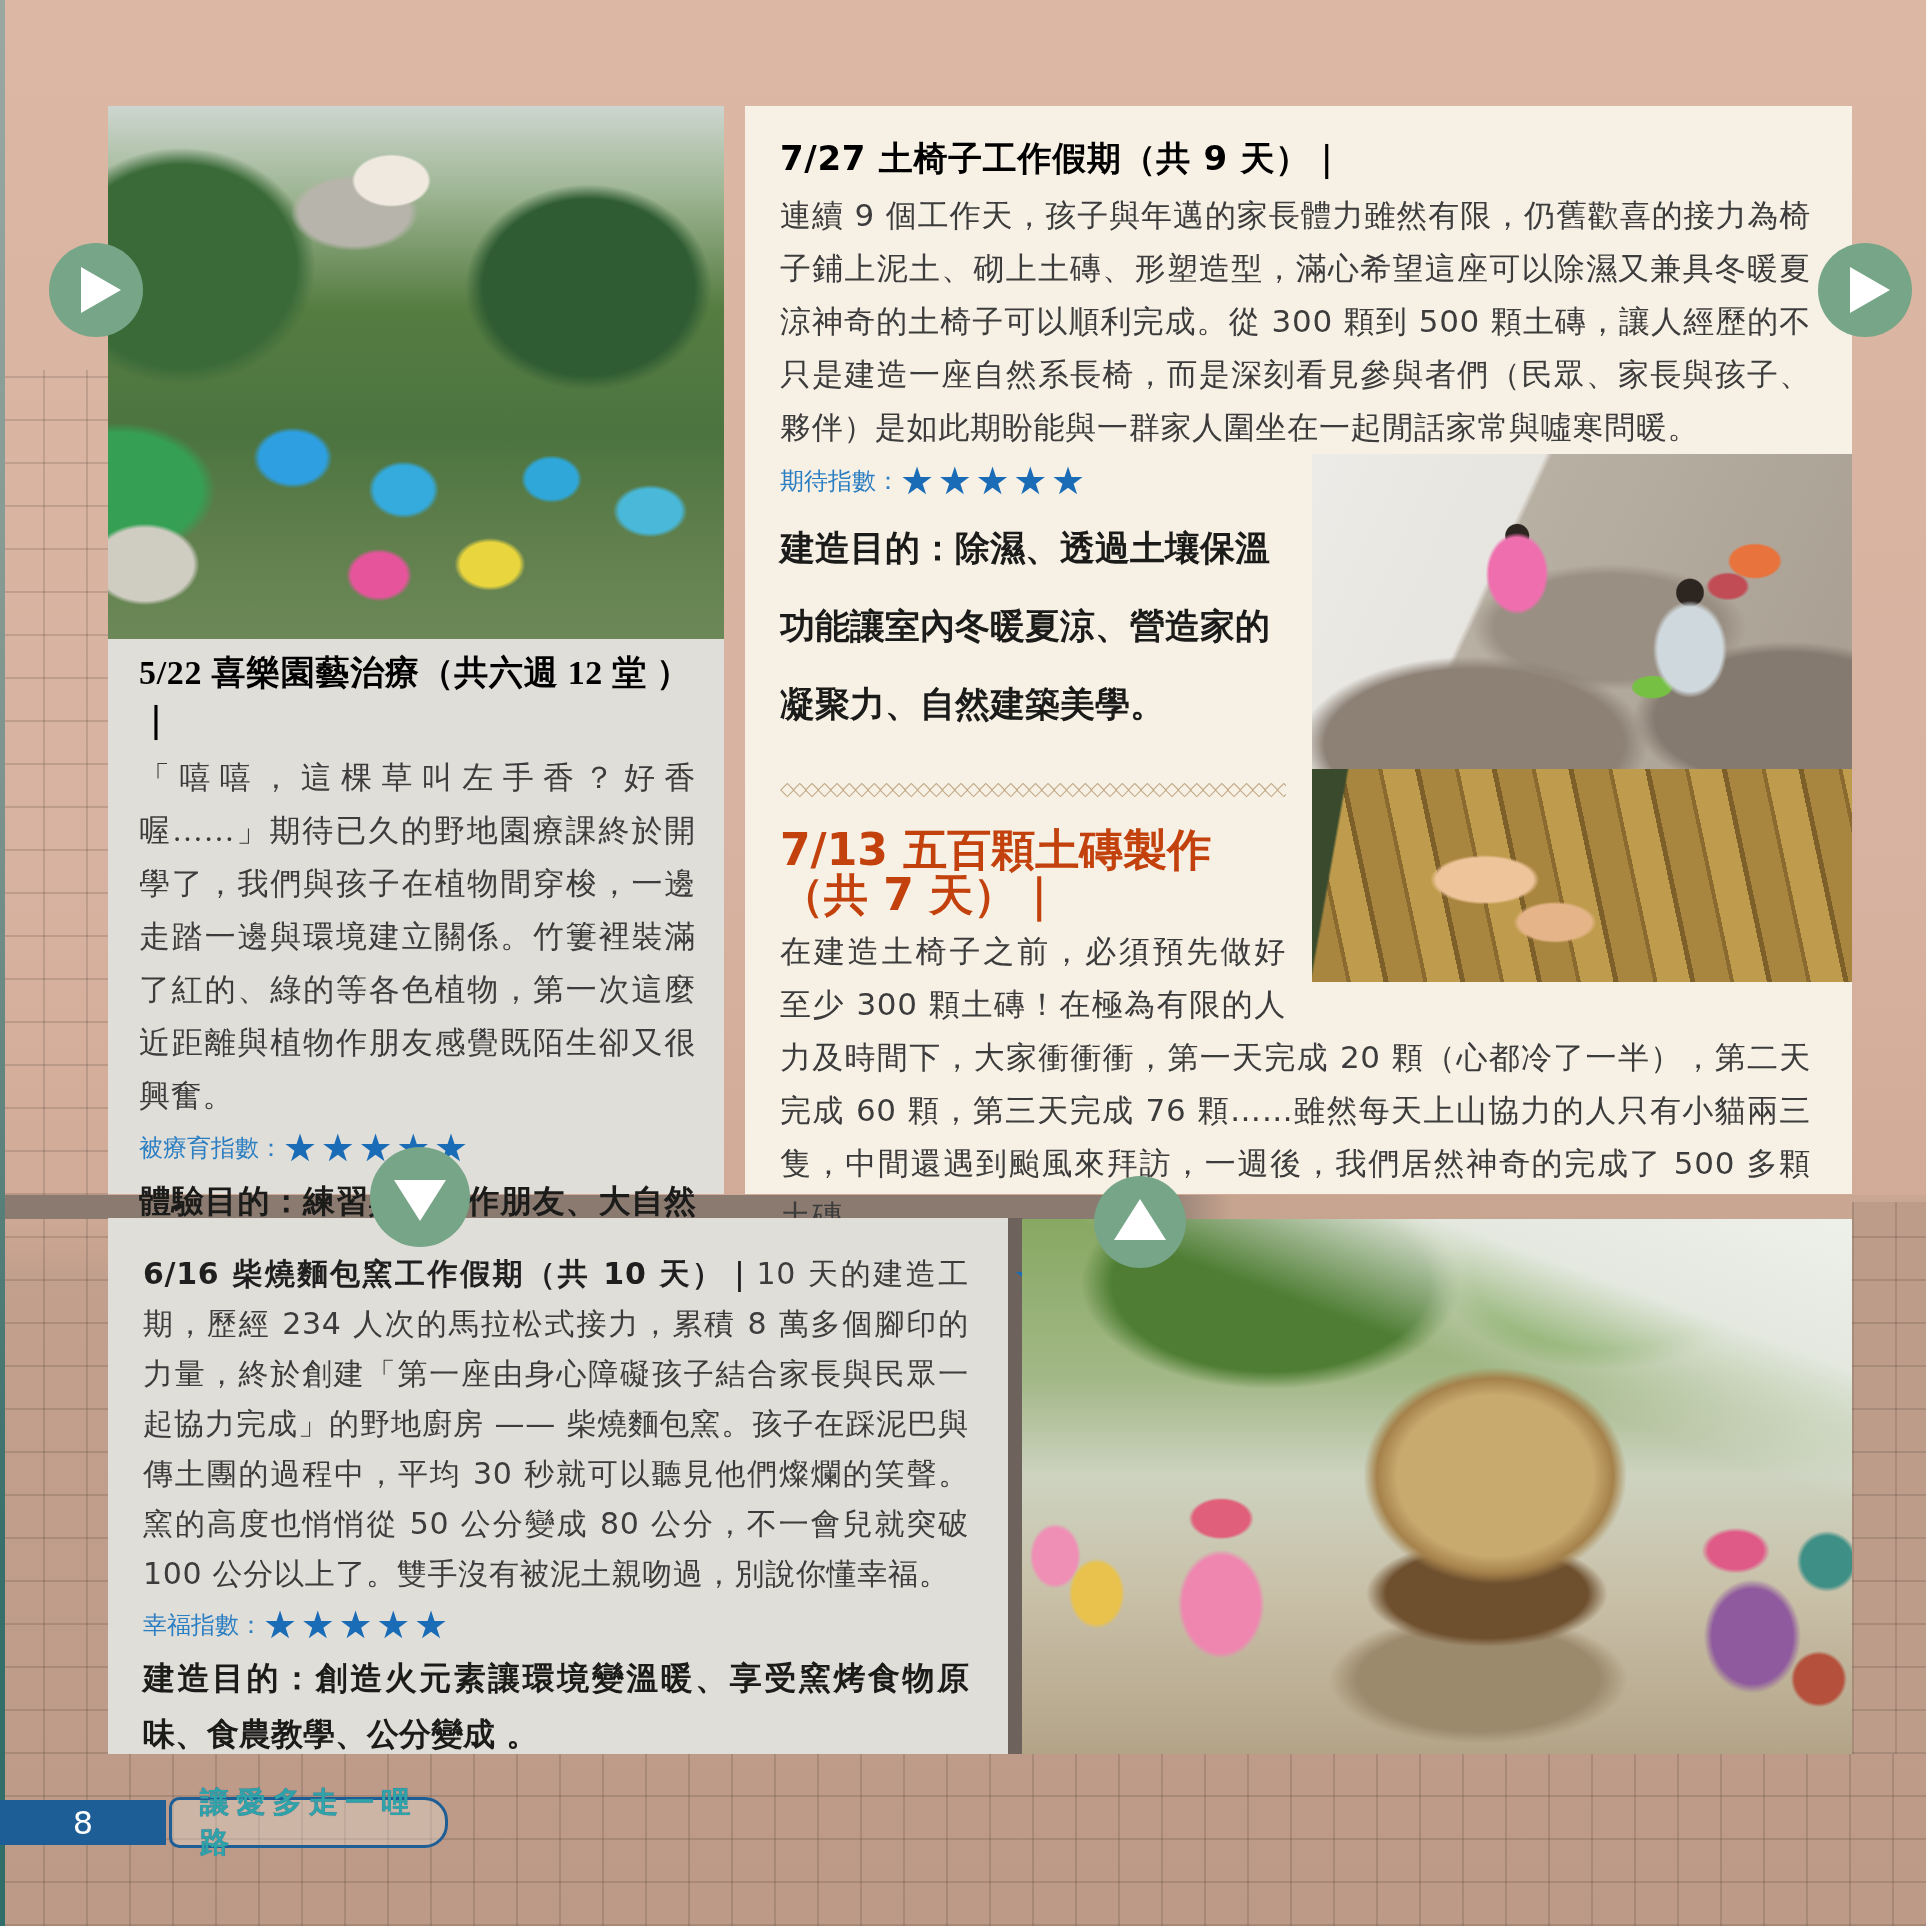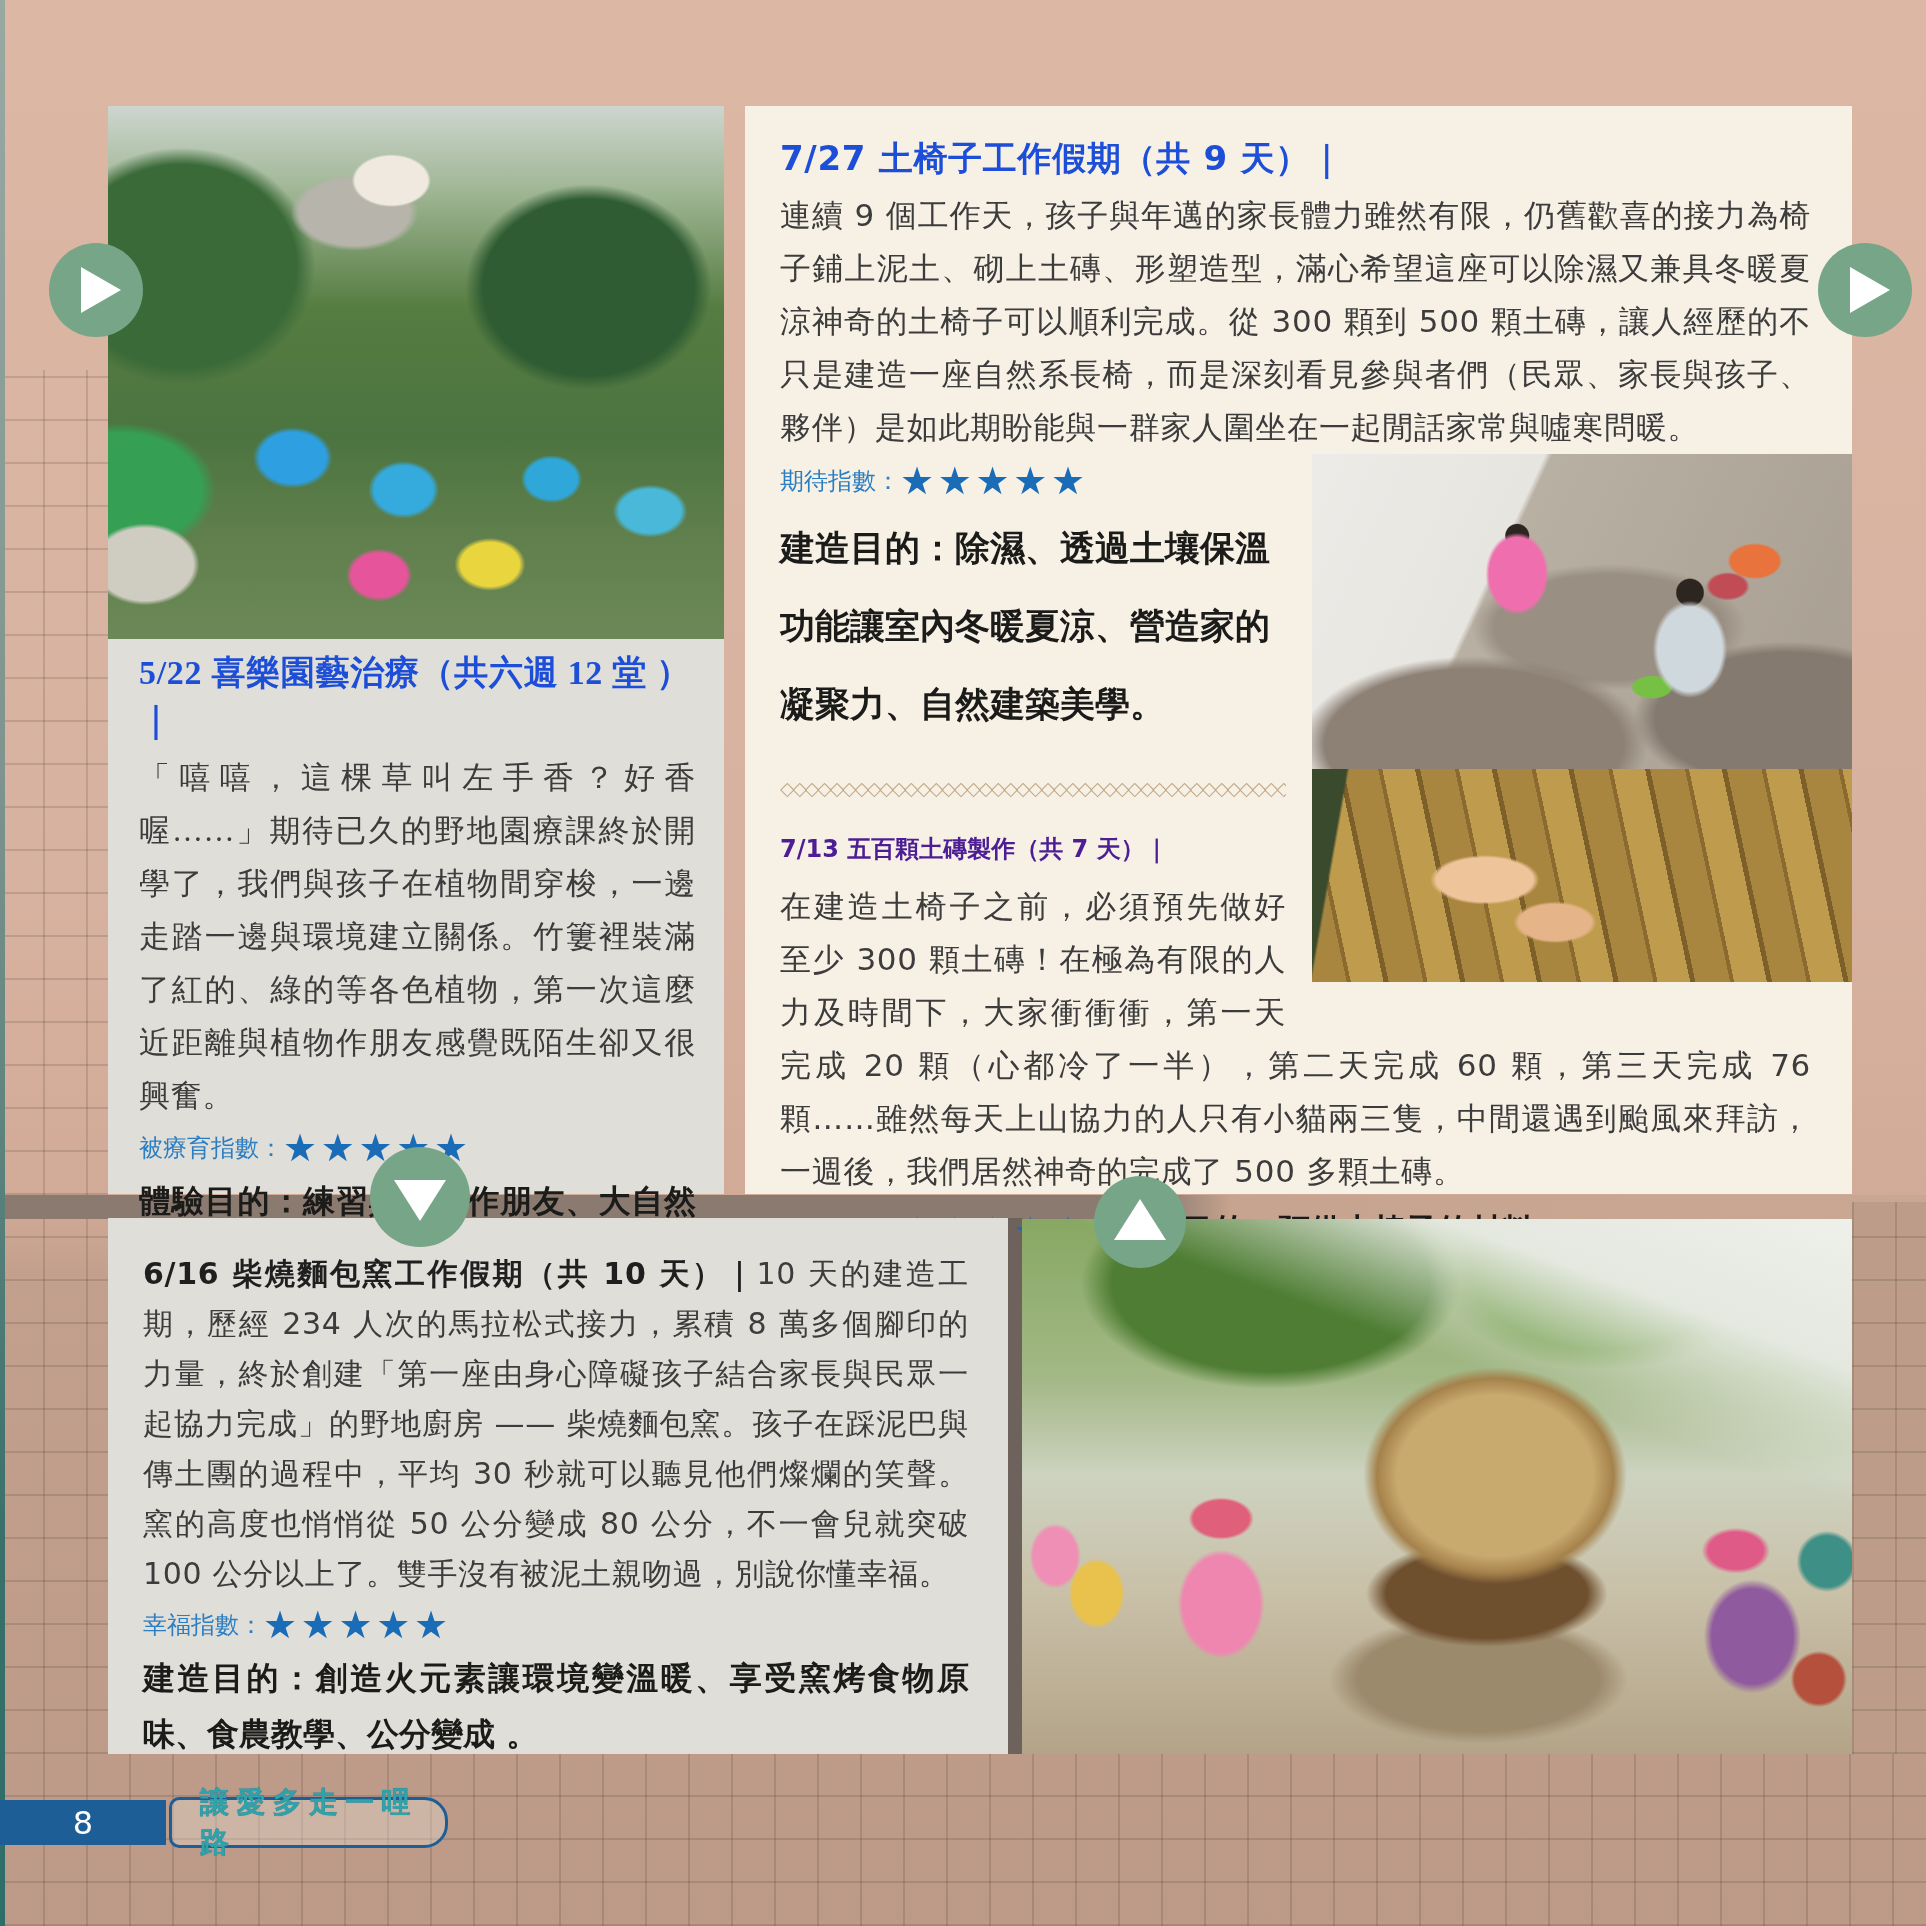--- a/index.html
+++ b/index.html
@@ -21,34 +21,34 @@
   .grid{background-image:
         repeating-linear-gradient(0deg,rgba(55,45,38,.16) 0 2.2px,transparent 2.2px 43px),
         repeating-linear-gradient(90deg,rgba(55,45,38,.16) 0 2.2px,transparent 2.2px 43px);}
 
   
   .card{position:absolute;box-sizing:border-box;}
   .card-garden{left:108px;top:106px;width:616px;height:1088px;background:#e0ded9;}
   .card-chair{left:745px;top:106px;width:1107px;height:1088px;background:#f7f0e5;padding:29px 41px 0 35px;}
   .card-oven{left:108px;top:1218px;width:900px;height:536px;background:#e0ded9;padding:31px 39px 0 35px;}
 
-  h2{margin:0 0 7.3px 0;font-size:34px;line-height:47px;font-weight:bold;color:#1d4ed8;letter-spacing:0.7px;}
+  h2{margin:0 0 7.3px 0;font-size:34px;line-height:47px;font-weight:bold;color:#000000;letter-spacing:0.7px;}
   .body-text{margin:0;font-size:31px;line-height:53px;color:#3c3c3c;text-align:justify;letter-spacing:0.7px;}
   .idx-row{margin:4.4px 0 1.5px 0;white-space:nowrap;}
   .idx-label{color:#2b7ec2;font-size:24px;vertical-align:middle;}
   .stars{color:#1a6cb6;font-size:38px;letter-spacing:3.7px;vertical-align:middle;}
   .purpose{font-weight:bold;color:#1b1b1a;font-size:32px;line-height:56px;margin:2.9px 0 0 0;text-align:justify;}
   .purpose-inline{font-weight:bold;color:#1b1b1a;font-size:32px;margin-left:29px;vertical-align:middle;}
 
   
   .card-chair .purpose-big{font-weight:bold;color:#1b1b1a;font-size:35px;line-height:78px;margin:5.9px 0 0 0;}
   .float-photos{float:right;width:540px;margin:-34px -41px 20.5px 26px;}
   .divider{width:506px;overflow:hidden;white-space:nowrap;color:#c2a884;font-size:19px;
            letter-spacing:-2.2px;margin:34px 0 28px 0;}
-  .card-chair h3{margin:0 0 8.8px 0;font-size:24px;line-height:45px;font-weight:bold;color:#4c1d95;}
+  .card-chair h3{margin:0 0 8.8px 0;font-size:44px;line-height:45px;font-weight:bold;color:#c2410c;}
 
   
   .photo{position:relative;overflow:hidden;}
   .photo-group{width:616px;height:533px;
     background:
       radial-gradient(66px 44px at 46% 14%,#efe9df 0 55%,transparent 60%),
       radial-gradient(110px 66px at 40% 20%,#b7b4ab 0 50%,transparent 58%),
       radial-gradient(176px 147px at 78% 34%,#2f5c33 0 60%,transparent 70%),
       radial-gradient(191px 169px at 12% 30%,#3a6a38 0 60%,transparent 70%),
       radial-gradient(66px 51px at 30% 66%,#2ea0e2 0 50%,transparent 60%),

